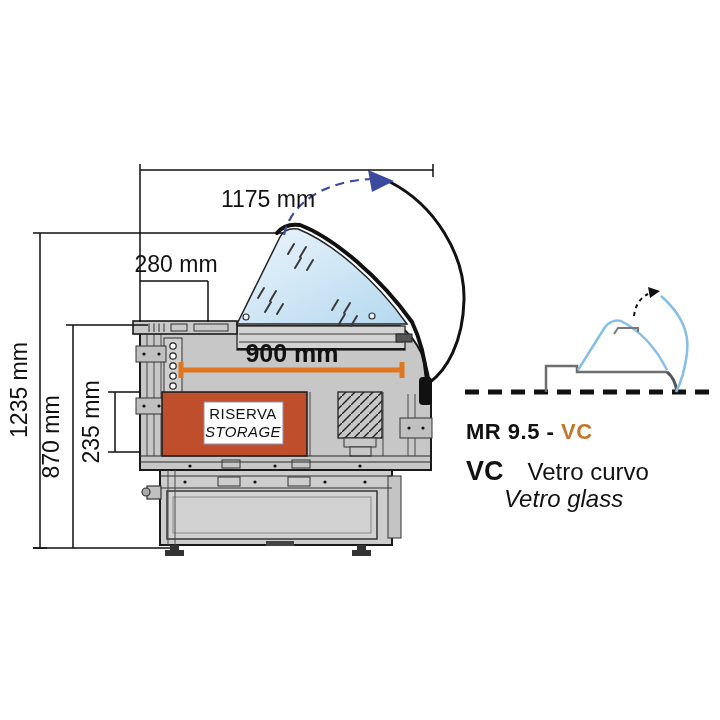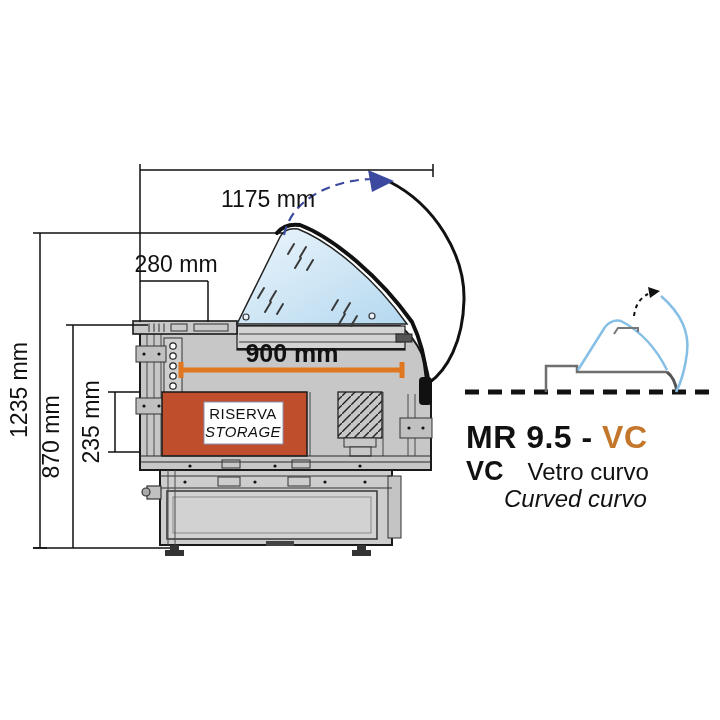--- a/index.html
+++ b/index.html
@@ -5,21 +5,21 @@
   html,body{margin:0;padding:0;background:#fff;}
   #canvas{position:relative;width:720px;height:720px;background:#ffffff;overflow:hidden;
           font-family:"Liberation Sans", sans-serif;}
   svg{position:absolute;left:0;top:0;}
   svg text{font-family:"Liberation Sans", sans-serif;fill:#111;}
   .dim{font-size:23px;}
   .dimBold{font-size:25px;font-weight:bold;}
   .storText{font-size:15px;letter-spacing:.4px;}
   .storItal{font-style:italic;}
   .legend{position:absolute;color:#111;}
-  #legend-line1{left:466px;top:419px;font-size:32px;font-weight:bold;letter-spacing:.5px;}
+  #legend-line1{left:466px;top:419px;font-size:22px;font-weight:bold;letter-spacing:.5px;}
   #legend-line1 .orange{color:#c4762a;}
   #legend-line2{left:466px;top:456px;font-size:24px;}
   #legend-line2 .vc{font-weight:bold;font-size:27px;}
   #legend-line2 .it{margin-left:24px;}
   #legend-line3{left:504px;top:485px;font-size:24px;font-style:italic;}
 </style>
 </head>
 <body>
 
 <div id="canvas">
@@ -177,15 +177,15 @@
     <polygon points="660,291 648,287 650,298" fill="#111"></polygon>
   </g>
 </svg>
 
 <div class="legend" id="legend-line1">
   <span>MR 9.5 - </span><span class="orange">VC</span>
 </div>
 <div class="legend" id="legend-line2">
   <span class="vc">VC</span><span class="it">Vetro curvo</span>
 </div>
-<div class="legend" id="legend-line3">Curved curvo</div>
+<div class="legend" id="legend-line3">Vetro glass</div>
 
 </div>
 
 </body></html>

